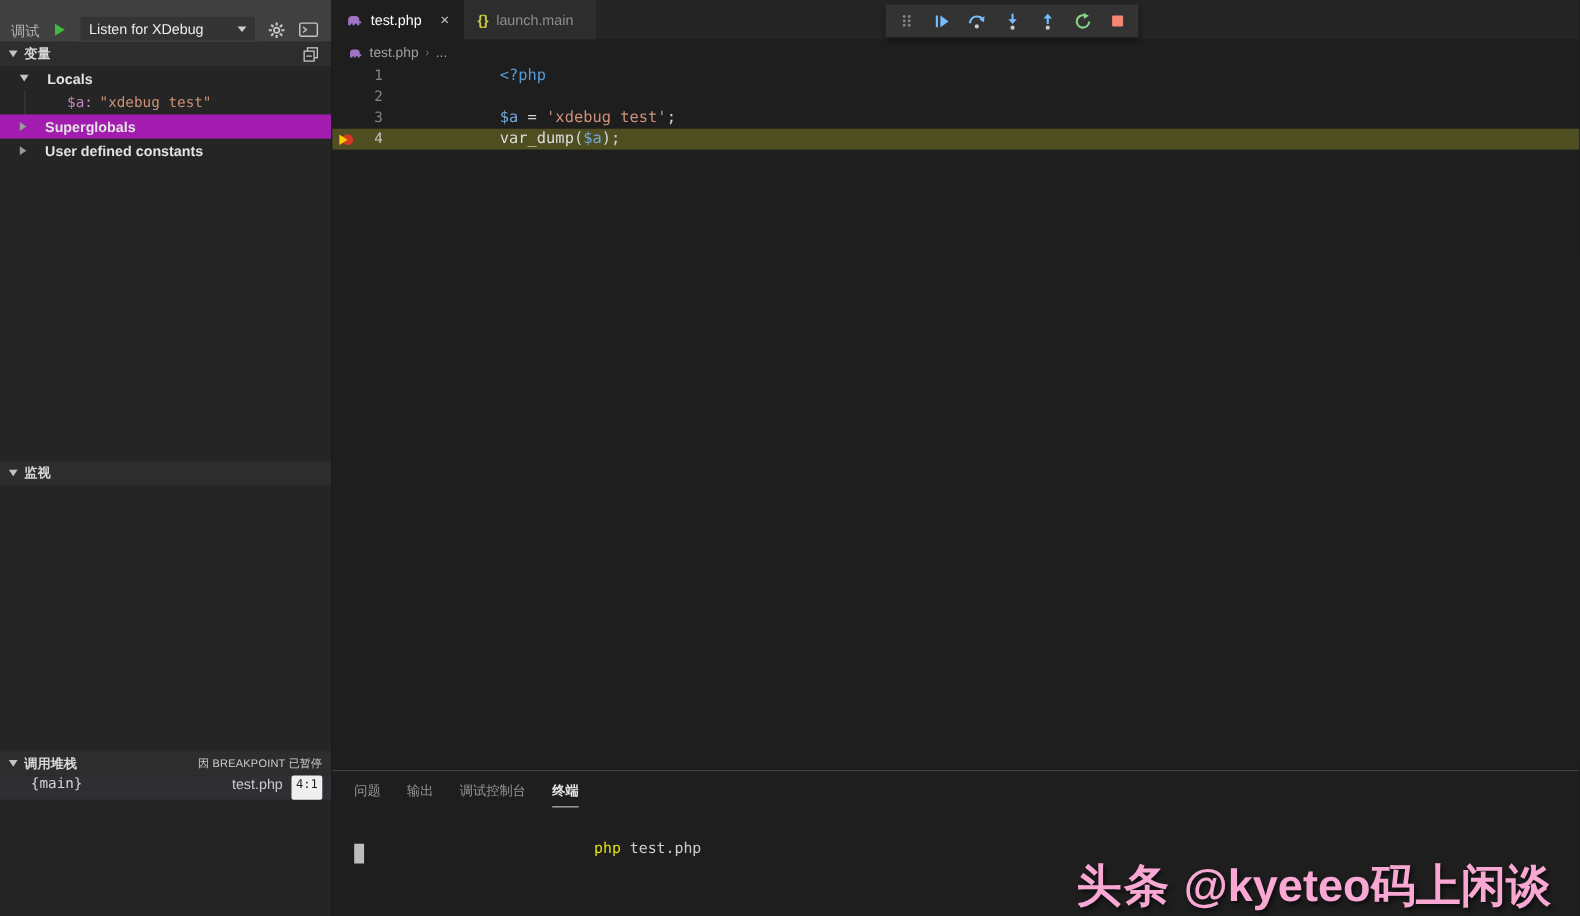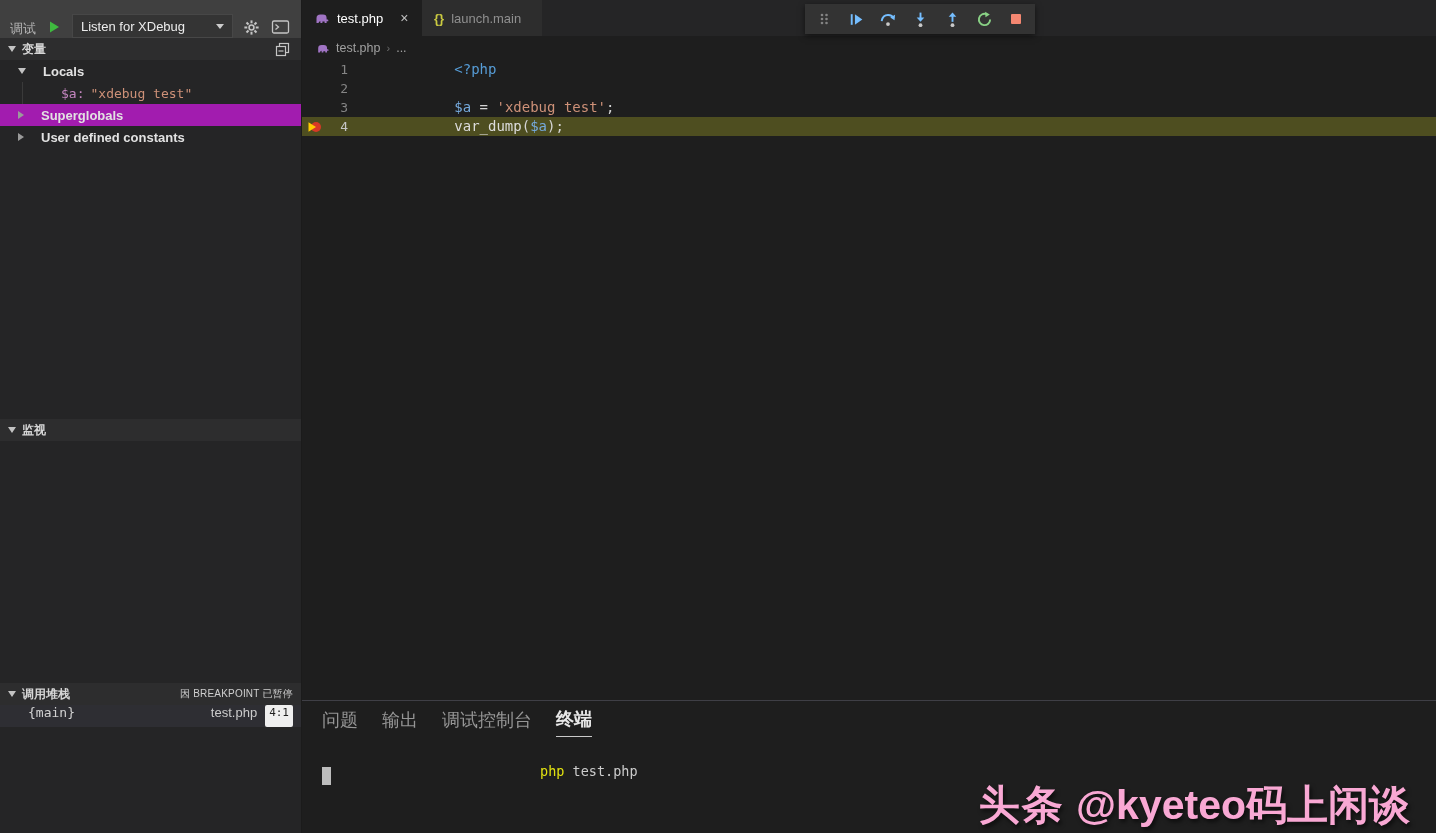--- a/index.html
+++ b/index.html
@@ -112,21 +112,21 @@
   .debug-controls {
     position:absolute; left:805px; top:4px; height:30px; z-index:10;
     background:#333333; box-shadow:0 2px 6px rgba(0,0,0,.55);
     display:flex; align-items:center; padding:0 6px; gap:6px;
   }
   .dbg-btn { width:26px; height:26px; display:flex; align-items:center; justify-content:center; }
 
   
   .panel { height:133px; border-top:1px solid #3f3f46; background:#1e1e1e; display:flex; flex-direction:column; flex-shrink:0; }
   .panel-tabs { height:36px; display:flex; align-items:center; gap:24px; padding:0 20px; flex-shrink:0; }
-  .panel-tab { color:#969696; font-size:18px; padding:6px 0 5px; }
+  .panel-tab { color:#969696; font-size:12px; padding:6px 0 5px; }
   .panel-tab.active { color:#e7e7e7; font-weight:bold; border-bottom:1px solid #c9c9c9; }
   .terminal { position:relative; flex:1; font-family:"DejaVu Sans Mono", monospace; font-size:13.5px; }
   .term-cmd { position:absolute; left:238px; top:26px; color:#cccccc; white-space:pre; }
   .term-cmd .prog { color:var(--terminal_yellow); }
   .term-cursor { position:absolute; left:20px; top:30px; width:9px; height:18px; background:#bdbdbd; }
 
   
   .watermark {
     position:absolute; right:26px; bottom:0; color:#f9a8d4;
     font-size:41px; text-shadow:2px 3px 4px rgba(0,0,0,.6); white-space:nowrap;

